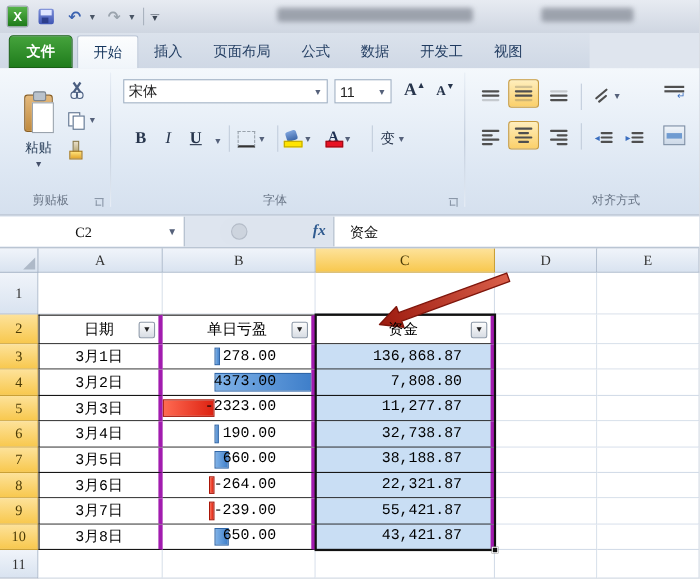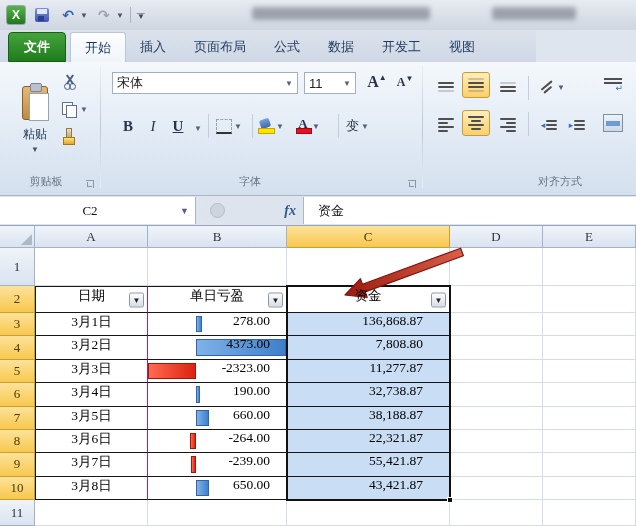--- a/index.html
+++ b/index.html
@@ -101,21 +101,21 @@
   .orient-ic { transform:rotate(-40deg); }
   .ind-arrow { color:#3a6ebf; font-size:9px; margin-right:1px; }
   .wrap-ic, .merge-ic { width:20px; height:18px; position:relative; }
   .merge-ic { background:linear-gradient(#eef3f9,#cdd9e8); border:1px solid #7d8ea4; }
   .merge-ic::before { content:""; position:absolute; left:2px; top:6px; right:2px; height:5px; background:#6f9bd1; }
   .wrap-ic b { display:block; height:2px; background:#4f4f4f; margin:2px 1px; }
   .wrap-ic i { position:absolute; right:0; bottom:1px; color:#3a6ebf; font-size:9px; font-style:normal; }
 
   
   .fbar { position:absolute; left:0; top:196px; width:636px; height:30px; background:#dee5ef; border-bottom:1px solid #96a5b8; }
-  .namebox { position:absolute; left:0; top:1px; width:196px; height:27px; background:#fff; border-right:1px solid #a9b6c6;
+  .namebox { position:absolute; left:0; top:1px; width:168px; height:27px; background:#fff; border-right:1px solid #a9b6c6;
              display:flex; align-items:center; }
   .namebox .nval { flex:1; text-align:center; font-size:13px; font-family:"Liberation Serif",serif; color:#111; }
   .namebox .drop { font-size:9px; color:#55617a; margin-right:6px; }
   .fxpill { position:absolute; left:200px; top:2px; width:102px; height:25px; background:#dde4ee;
             border-radius:12px 0 0 12px; display:flex; align-items:center; }
   .dimcircle { width:15px; height:15px; border-radius:50%; background:#cdd4de; border:1px solid #b4bcc8; margin-left:10px; }
   .fx { margin-left:auto; margin-right:6px; font-family:"Liberation Serif",serif; font-style:italic; font-weight:bold;
         font-size:14px; color:#2f5a8f; }
   .fval { position:absolute; left:303px; top:1px; right:0; height:27px; background:#fff; border-left:1px solid #a9b6c6;
           display:flex; align-items:center; padding-left:14px; font-size:13px; font-family:"Liberation Serif",serif; color:#111; }
@@ -125,27 +125,27 @@
   .grid { position:absolute; left:0; top:0; display:grid;
           grid-template-columns:35px 113px 139px 163px 93px 93px;
           grid-template-rows:22px 38px 27px repeat(8,23.375px) 26px; }
   .ch, .rh { background:linear-gradient(#f0f4fa,#d9e3f0); border-right:1px solid #a3b2c6; border-bottom:1px solid #a3b2c6;
              font-family:"Liberation Serif","DejaVu Serif",serif; font-size:13px; color:#333;
              display:flex; align-items:center; justify-content:center; }
   .ch.sel, .rh.sel { background:linear-gradient(#fde29a,#f8c84e); color:#4a3a05; border-right-color:#caa035; border-bottom-color:#caa035; }
   .corner { position:relative; }
   .corner::after { content:""; position:absolute; right:2px; bottom:2px; border-left:11px solid transparent; border-bottom:11px solid #aeb9c8; }
   .gc { background:#fff; border-right:1px solid #d3dce8; border-bottom:1px solid #d3dce8; }
-  .tc { background:#fff; border-right:1px solid #a21caf; border-bottom:1px solid #161616;
-        font-family:Liberation Serif, serif; font-size:13.5px; color:#000;
-        display:flex; position:relative; }
+  .tc { background:#fff; border-right:4px solid #a21caf; border-bottom:1px solid #161616;
+        font-family:Liberation Mono, monospace; font-size:13.5px; color:#000;
+        display:flex; align-items:center; position:relative; }
   .tc.top { border-top:1px solid #161616; }
   .tc.left { border-left:1px solid #161616; }
   .tc.cen { justify-content:center; }
-  .tc.num { justify-content:flex-end; padding-right:16px; }
+  .tc.num { justify-content:flex-end; padding-right:32px; }
   .tc.fund { justify-content:flex-end; padding-right:26px; background:#c9def4; }
   .tc.hdr { justify-content:center; }
   .filterbtn { position:absolute; right:3px; top:50%; transform:translateY(-50%); width:15px; height:15px;
                background:linear-gradient(#fdfdfd,#d8dde4); border:1px solid #8d99a8; border-radius:2px;
                font-size:8px; color:#222; display:flex; align-items:center; justify-content:center; }
   .dbar { position:absolute; top:3px; bottom:3px; z-index:0; }
   .dbar.pos { background:linear-gradient(to right,#7fb2e8,#3f7fca); border:1px solid #2f66a8; }
   .dbar.neg { background:linear-gradient(to right,#ff6a52,#dd2211); border:1px solid #a81507; }
   .tc .ctext { position:relative; z-index:1; }
   .sel-outline { position:absolute; left:286px; top:59px; width:165px; height:216px; border:2px solid #111;

